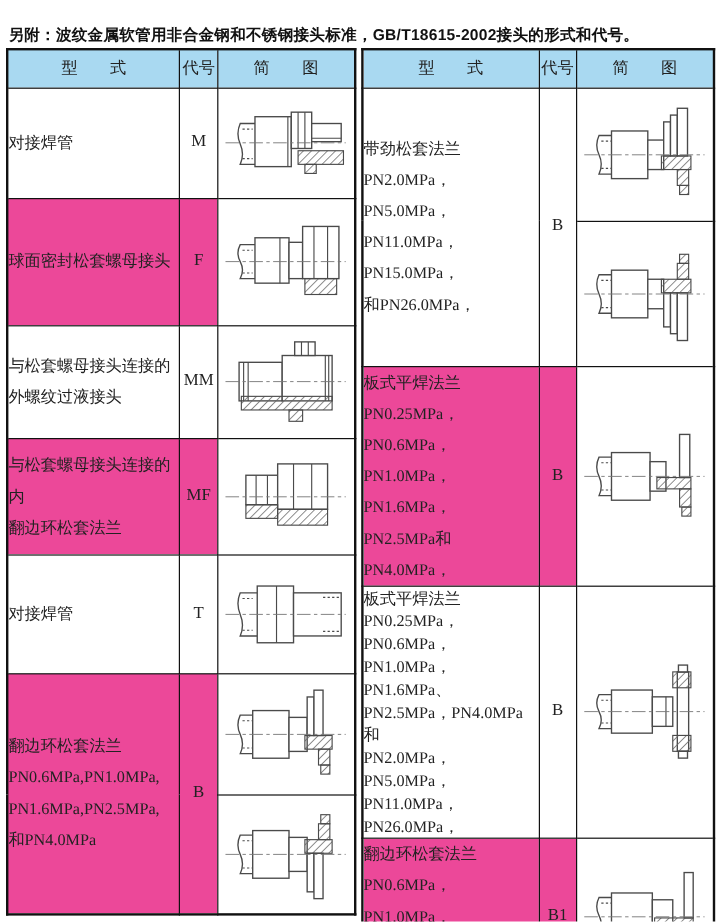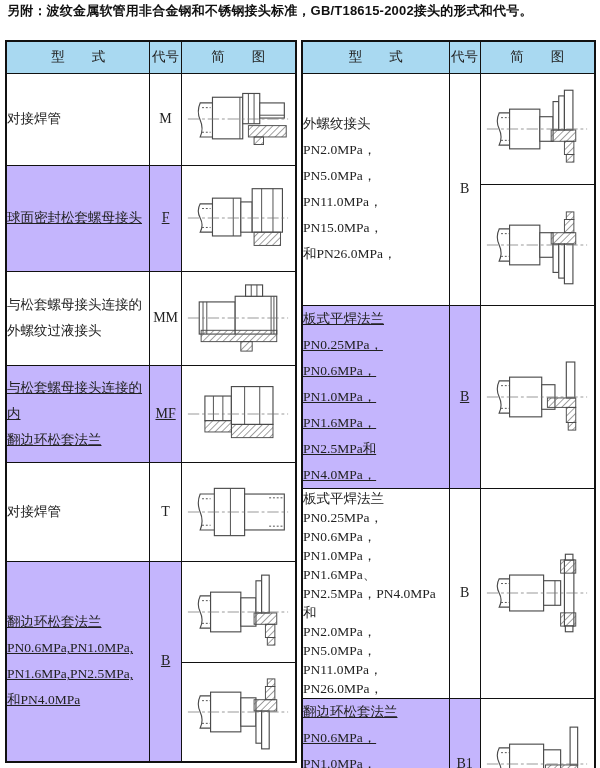--- a/index.html
+++ b/index.html
@@ -1,21 +1,21 @@
 <!DOCTYPE html>
 <html><head>
 <meta charset="utf-8">
 <style>
   html,body{margin:0;padding:0;}
   body{
     width:600px;height:768px;background:#ffffff;overflow:hidden;
     font-family:"Liberation Serif", serif;color:#1f1f1f;position:relative;
   }
   .page-title{
-    position:absolute;left:7px;top:2px;width:586px;
+    position:absolute;left:7px;top:20px;width:586px;
     font-family:"Liberation Sans", sans-serif;
     font-weight:bold;font-size:13px;line-height:17px;color:#111;
     letter-spacing:0.2px;
   }
   .tables{
     position:absolute;left:5px;top:40px;display:flex;gap:4px;align-items:flex-start;
   }
   table.t{
     border-collapse:collapse;table-layout:fixed;
     border:2px solid #111;
@@ -29,21 +29,21 @@
     margin-top:40px;
   }
   td.type{
     font-size:13.5px;line-height:26px;padding:2px 2px 2px 7px;
     white-space:pre-line;color:#222;
   }
   td.type.tight{line-height:19px;}
   td.code{
     text-align:center;font-size:14px;color:#222;
   }
-  td.hl{background:#c4b5fd;text-decoration:underline;}
+  td.hl{background:#ec4899;}
   td.diag-cell{background:#fff;}
   .diag{width:100%;height:100%;display:flex;align-items:center;justify-content:center;}
   .diag svg{width:104px;height:84px;display:block;}
 </style>
 </head>
 <body>
 
 <div class="page-title">另附：波纹金属软管用非合金钢和不锈钢接头标准，GB/T18615-2002接头的形式和代号。</div>
 
 <div class="tables">
@@ -253,21 +253,21 @@
         <col style="width:31px">
         <col style="width:114px">
       </colgroup>
     <tbody>
         <tr class="hdr" style="height:32px">
       <td>型　　式</td>
       <td>代号</td>
       <td>简　　图</td>
     </tr>
     <tr style="height:111px">
-      <td class="type" rowspan="2">外螺纹接头
+      <td class="type" rowspan="2">带劲松套法兰
 PN2.0MPa，PN5.0MPa，
 PN11.0MPa，PN15.0MPa，
 和PN26.0MPa，</td>
       <td class="code" rowspan="2">B</td>
       <td class="diag-cell">
             <div class="diag">
               <svg viewBox="0 0 110 86" xmlns="http://www.w3.org/2000/svg">
                 <defs>
                   <pattern id="hp" width="5" height="5" patternUnits="userSpaceOnUse" patternTransform="rotate(45)">
                     <line x1="0" y1="0" x2="0" y2="5" stroke="#666" stroke-width="1.3"></line>

